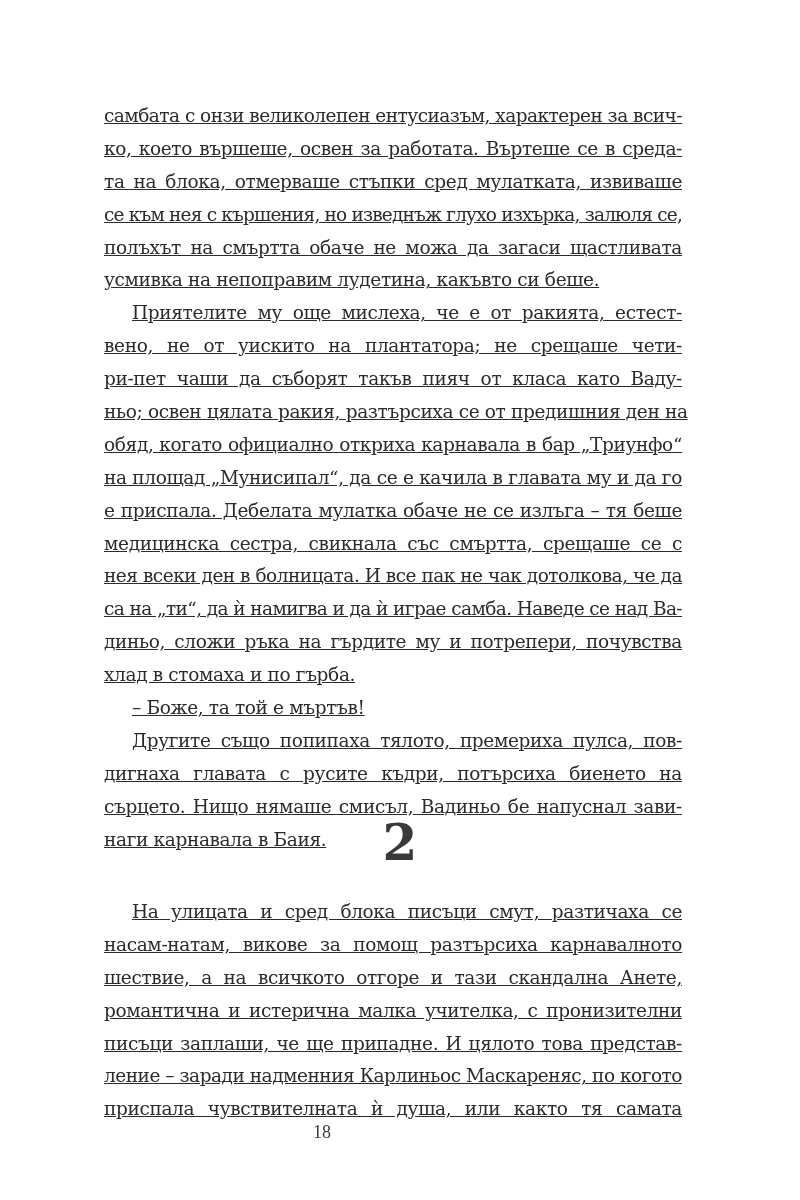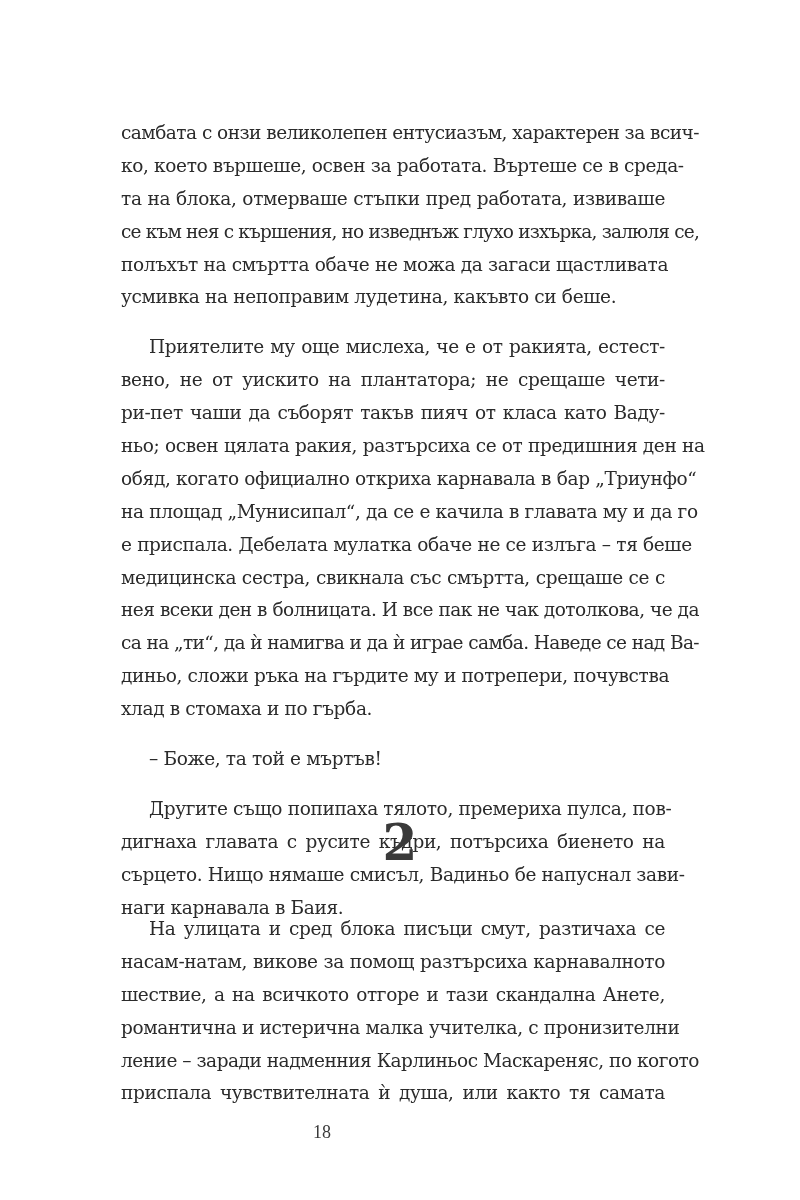--- a/index.html
+++ b/index.html
@@ -28,22 +28,23 @@
     font-size: 18.5px;
     line-height: 32.9px;
     color: #2b2b2b;
     text-align: justify;
     letter-spacing: -0.35px;
     word-spacing: 0px;
   }
   .block-1 { top: 100px; }
   .block-2 { top: 896px; }
   .para {
-    margin: 17px;
+    margin: 0;
     text-indent: 0;
+    text-decoration: underline;
   }
   .line {
     display: block;
     text-align: justify;
     text-align-last: justify;
     white-space: nowrap;
     overflow: visible;
     height: 32.9px;
   }
   .line.last {
@@ -77,21 +78,21 @@
 </head>
 <body>
 
 <div class="page">
 
   <div class="text-block block-1">
 
     <div class="para">
       <span class="line" style="letter-spacing: -0.521606px;">самбата с онзи великолепен ентусиазъм, характерен за всич-</span>
       <span class="line">ко, което вършеше, освен за работата. Въртеше се в среда-</span>
-      <span class="line">та на блока, отмерваше стъпки пред работата, извиваше</span>
+      <span class="line">та на блока, отмерваше стъпки сред мулатката, извиваше</span>
       <span class="line" style="letter-spacing: -0.814844px;">се към нея с кършения, но изведнъж глухо изхърка, залюля се,</span>
       <span class="line">полъхът на смъртта обаче не можа да загаси щастливата</span>
       <span class="line last">усмивка на непоправим лудетина, какъвто си беше.</span>
     </div>
 
     <div class="para">
       <span class="line indent">Приятелите му още мислеха, че е от ракията, естест-</span>
       <span class="line">вено, не от уискито на плантатора; не срещаше чети-</span>
       <span class="line">ри-пет чаши да съборят такъв пияч от класа като Ваду-</span>
       <span class="line">ньо; освен цялата ракия, разтърсиха се от предишния ден на</span>
@@ -118,20 +119,21 @@
   </div>
 
   <div class="chapter-number">2</div>
 
   <div class="text-block block-2">
     <div class="para">
       <span class="line indent">На улицата и сред блока писъци смут, разтичаха се</span>
       <span class="line">насам-натам, викове за помощ разтърсиха карнавалното</span>
       <span class="line">шествие, а на всичкото отгоре и тази скандална Анете,</span>
       <span class="line">романтична и истерична малка учителка, с пронизителни</span>
+      <span class="line">писъци заплаши, че ще припадне. И цялото това представ-</span>
       <span class="line" style="letter-spacing: -0.476674px;">ление – заради надменния Карлиньос Маскареняс, по когото</span>
       <span class="line">приспала чувствителната ѝ душа, или както тя самата</span>
     </div>
   </div>
 
   <div class="page-number">18</div>
 
 </div>
 
 </body></html>

